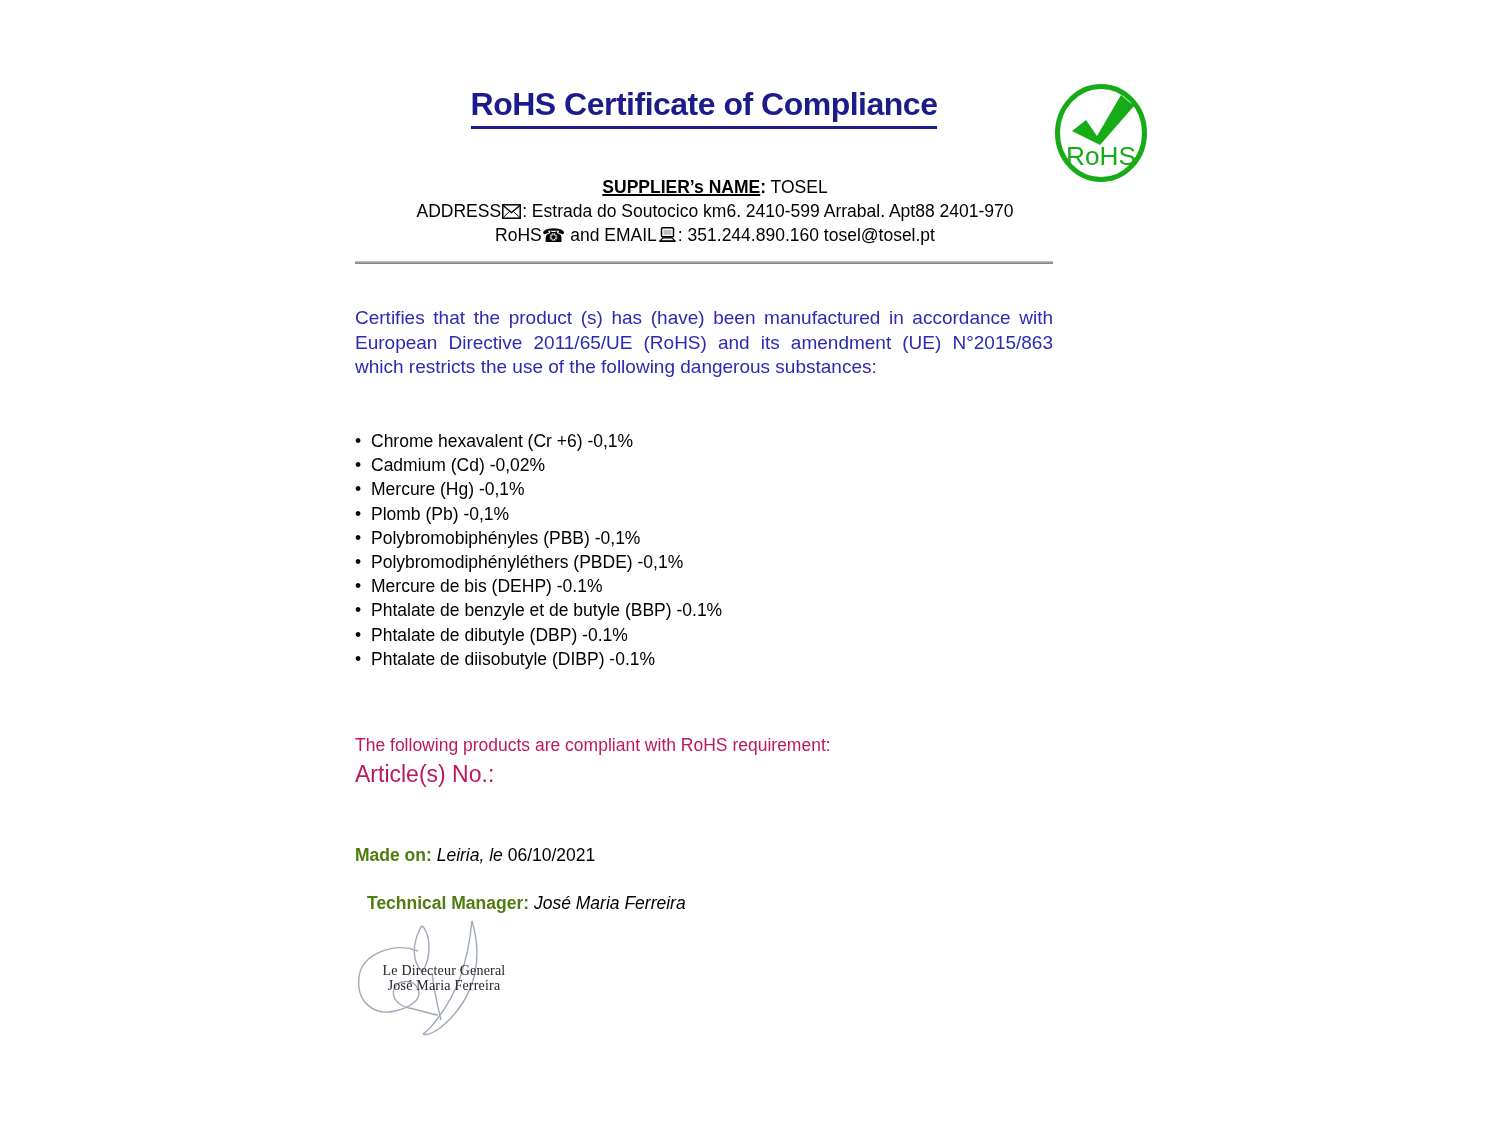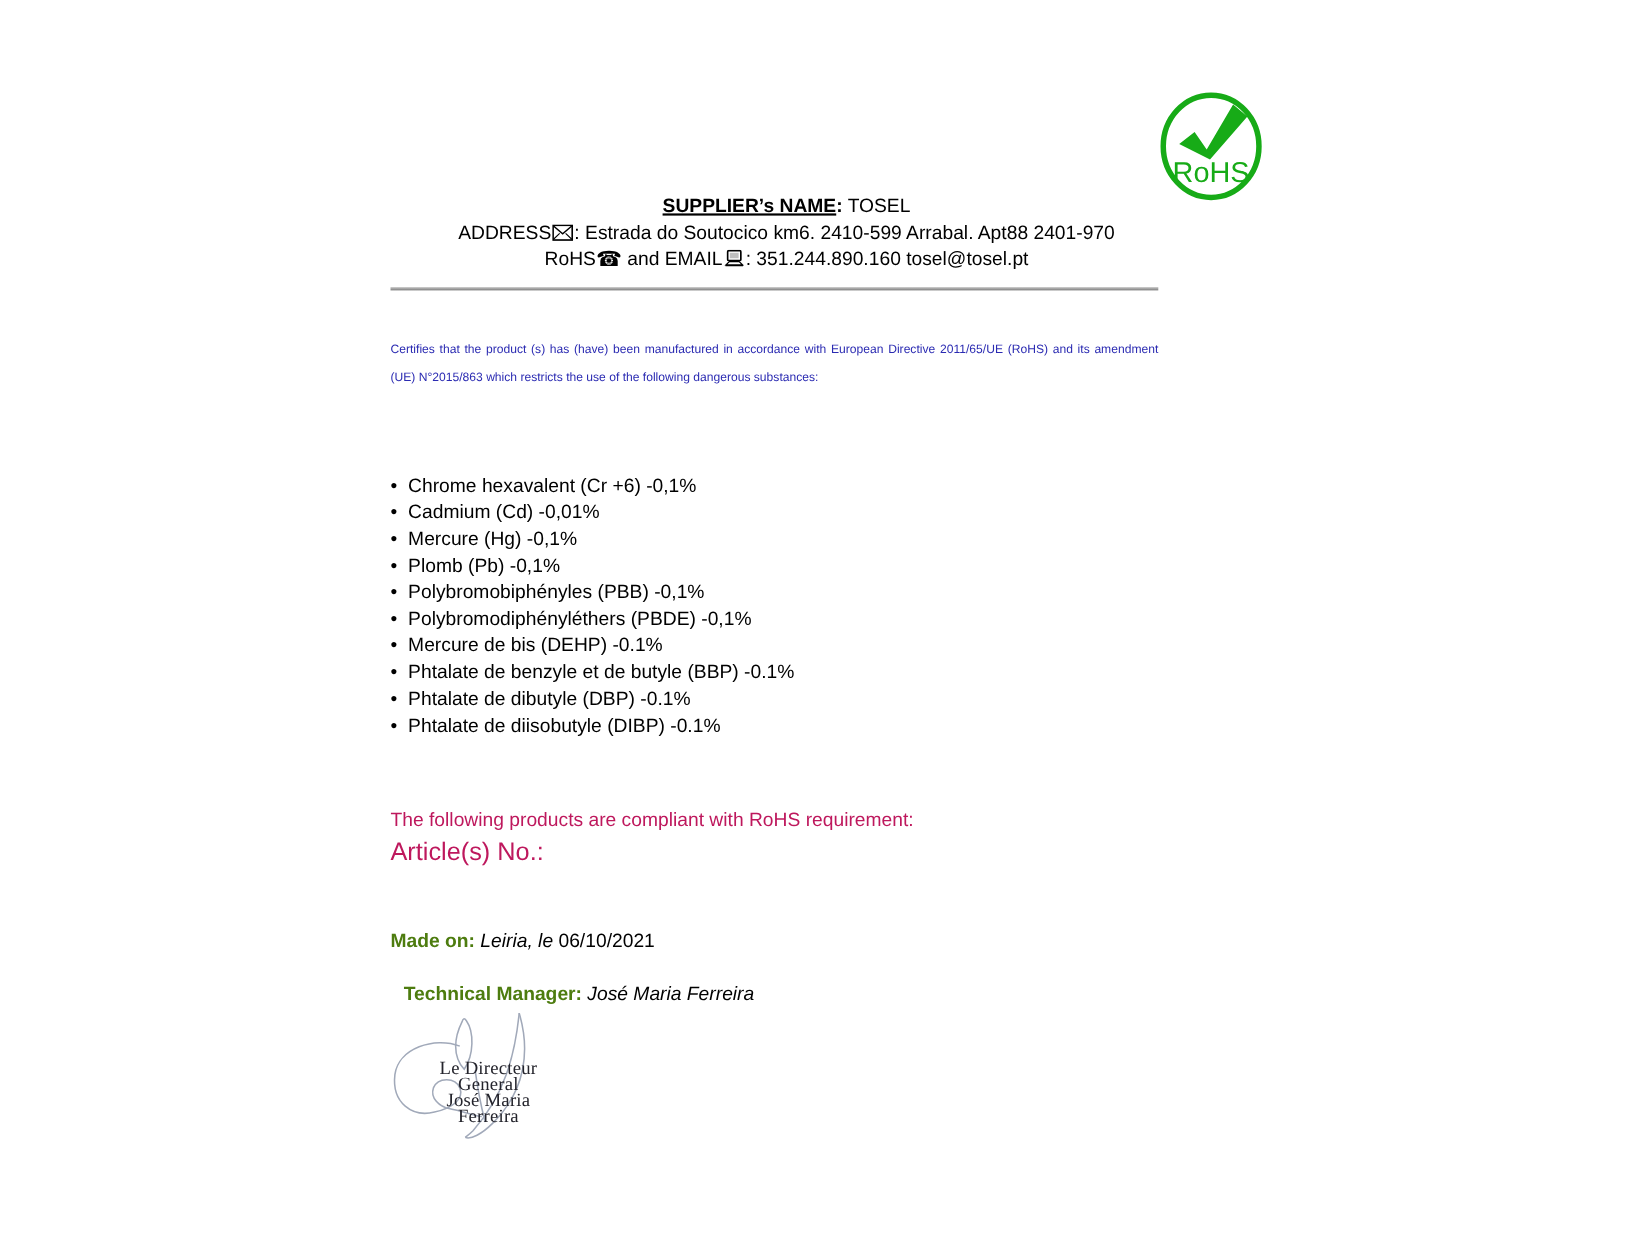--- a/index.html
+++ b/index.html
@@ -21,48 +21,51 @@
   .supplier .b { font-weight:bold; }
   .supplier .u { text-decoration:underline; text-decoration-thickness:1.5px; }
   .icon-svg { display:inline-block; vertical-align:-2px; margin:0 1px; }
   .icon-char { font-size:19px; line-height:1; vertical-align:-1px; }
   
   .rule { position:absolute; left:355px; top:261px; width:698px; height:3px;
           background:linear-gradient(#c7c7c7,#7c7c7c); }
   
   .certifies {
     position:absolute; left:355px; top:306px; width:698px;
-    font-size:11px; line-height:24.5px; text-align:justify; color:#2b2bb2;
+    font-size:19px; line-height:24.5px; text-align:justify; color:#2b2bb2;
   }
   
   .substances { position:absolute; left:355px; top:429px; width:698px; list-style:none;
                 font-size:17.5px; line-height:24.2px; }
   .substances li { white-space:nowrap; }
   .substances .bullet { display:inline-block; width:16px; }
   
   .navy { color:#be185d; }
   .following { position:absolute; left:355px; top:735px; font-size:17.5px; }
   .article   { position:absolute; left:355px; top:761px; font-size:23px; }
   .madeon    { position:absolute; left:355px; top:845px; font-size:17.5px; }
   .techmgr   { position:absolute; left:355px; top:893px; font-size:17.5px;margin-left:12px; }
   .lbl { font-weight:bold; color:#4d7c0f; }
   .ital { font-style:italic; }
   
   .sig-svg { position:absolute; left:350px; top:915px; width:160px; height:140px; }
   .sig-text {
     position:absolute; left:381px; top:964px; width:126px; text-align:center;
-    font-family:"Liberation Serif", serif; font-size:17px; line-height:14.5px;
+    font-family:"Liberation Serif", serif; font-size:14px; line-height:14.5px;
     color:#24242c; letter-spacing:0.2px;
   }
 </style>
 </head>
 <body>
 
 <div class="page">
 
+  <div class="title-wrap">
+    <span class="title">RoHS Certificate of Compliance</span>
+  </div>
 
   <div class="logo">
     <svg width="96" height="101" viewBox="0 0 96 101">
       <ellipse cx="48" cy="50" rx="43.5" ry="46.5" fill="none" stroke="#17ab17" stroke-width="5"></ellipse>
       <polygon points="19,48 33,37 44,53 68,12 81,23 47,62" fill="#17ab17"></polygon>
       <text x="48" y="82" text-anchor="middle" font-family="Liberation Sans, sans-serif" font-size="26" fill="#17ab17" textLength="70" lengthAdjust="spacingAndGlyphs">RoHS</text>
     </svg>
   </div>
 
   <div class="supplier">
@@ -81,21 +84,21 @@
   </div>
 
   <div class="rule"></div>
 
   <p class="certifies">Certifies that the product (s) has (have) been manufactured in accordance with European Directive 2011/65/UE (RoHS) and its amendment (UE) N°2015/863 which restricts the use of the following dangerous substances:</p>
 
   <ul class="substances">
 
       <li><span class="bullet">•</span><span class="s-text">Chrome hexavalent (Cr +6) -0,1%</span></li>
 
-      <li><span class="bullet">•</span><span class="s-text">Cadmium (Cd) -0,01%</span></li>
+      <li><span class="bullet">•</span><span class="s-text">Cadmium (Cd) -0,02%</span></li>
 
       <li><span class="bullet">•</span><span class="s-text">Mercure (Hg) -0,1%</span></li>
 
       <li><span class="bullet">•</span><span class="s-text">Plomb (Pb) -0,1%</span></li>
 
       <li><span class="bullet">•</span><span class="s-text">Polybromobiphényles (PBB) -0,1%</span></li>
 
       <li><span class="bullet">•</span><span class="s-text">Polybromodiphényléthers (PBDE) -0,1%</span></li>
 
       <li><span class="bullet">•</span><span class="s-text">Mercure de bis (DEHP) -0.1%</span></li>

